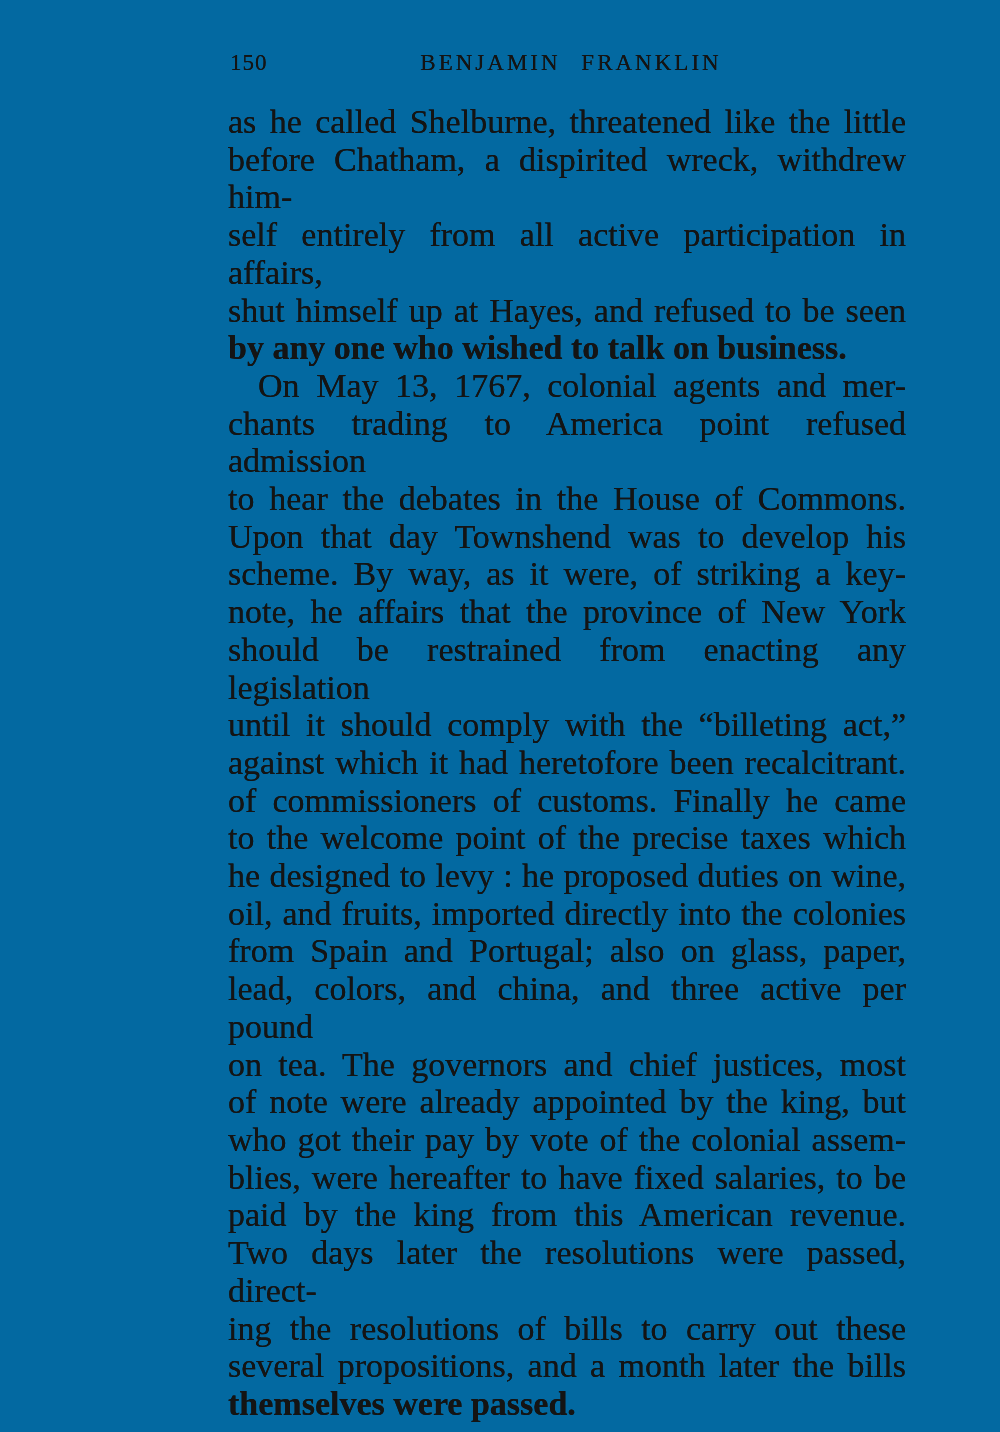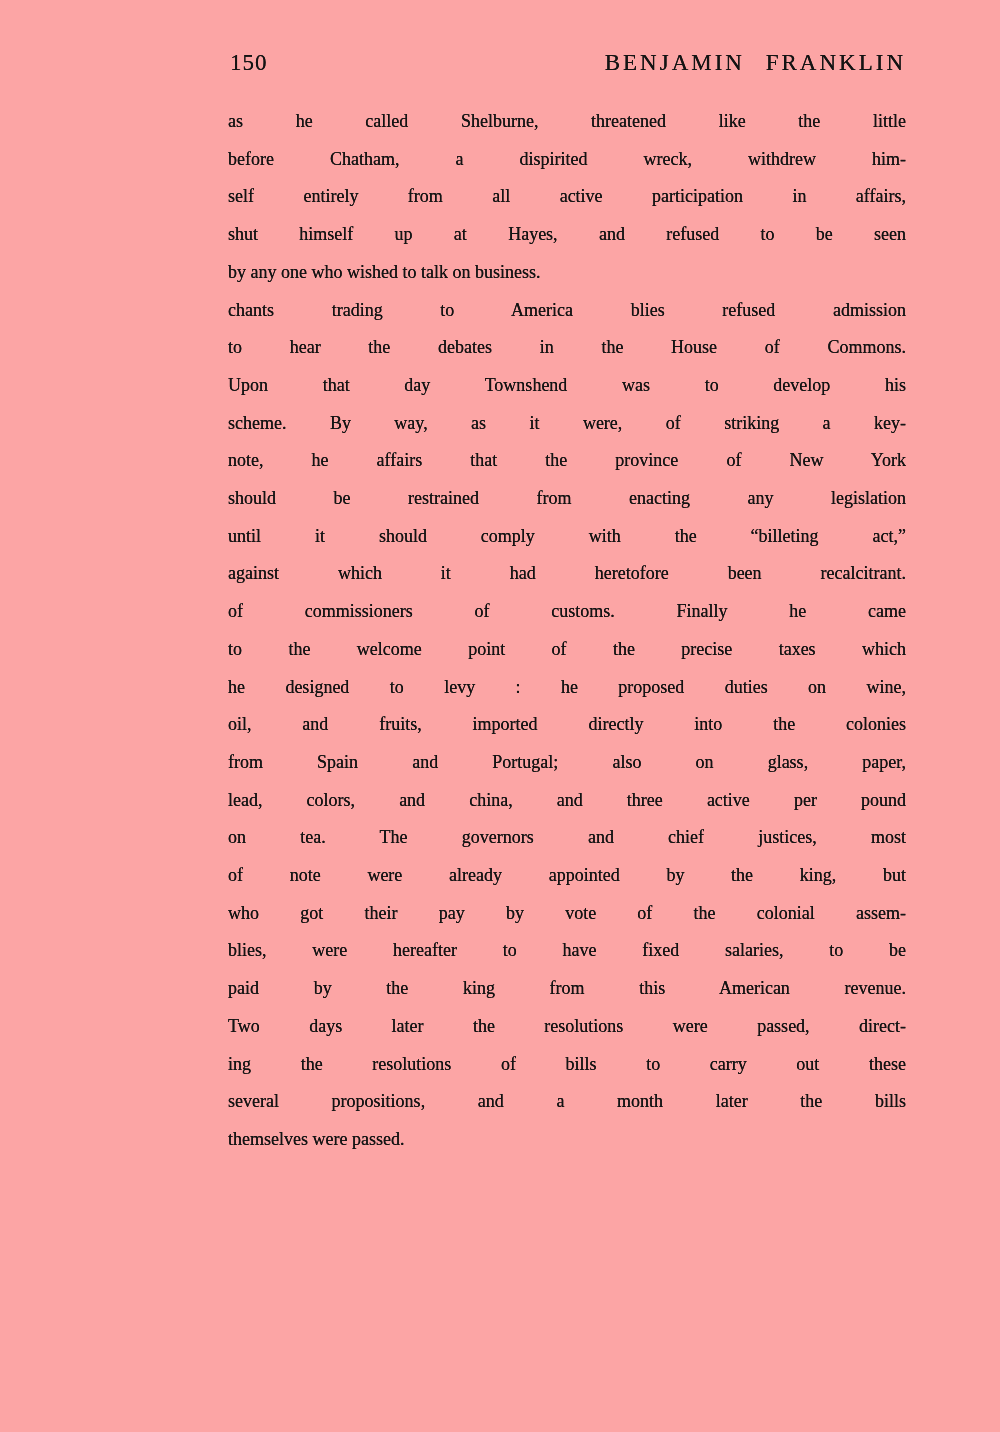--- a/index.html
+++ b/index.html
@@ -4,21 +4,21 @@
 <style>
   html, body {
     margin: 0;
     padding: 0;
     background: #ffffff;
   }
   .sheet {
     position: relative;
     width: 1000px;
     height: 1432px;
-    background: #fca5a5;
+    background: #0369a1;
     overflow: hidden;
     font-family: "Liberation Serif", "DejaVu Serif", serif;
     color: #141414;
   }
   .page-head {
     position: absolute;
     top: 50px;
     left: 228px;
     width: 678px;
     height: 30px;
@@ -30,42 +30,43 @@
     left: 2px;
     top: 0;
     letter-spacing: 1px;
     text-shadow: 0 0 0.4px currentColor;
   }
   .running-head {
     position: absolute;
     left: 8px;
     right: 0;
     top: 0;
-    text-align: right;
+    text-align: center;
     letter-spacing: 3px;
     word-spacing: 12px;
     text-shadow: 0 0 0.5px currentColor;
   }
   .text-block {
     position: absolute;
     top: 103px;
     left: 228px;
     width: 678px;
   }
   .line {
-    font-size: 18px;
+    font-size: 34px;
     line-height: 37.7px;
     text-align: justify;
     text-align-last: justify;
     white-space: normal;
     text-shadow: 0 0 0.45px currentColor;
   }
   .line.last {
     text-align: left;
     text-align-last: auto;
+    font-weight: bold;
   }
   .line.indent {
     text-indent: 30px;
   }
 </style>
 </head>
 <body>
 
 <div class="sheet">
 
@@ -78,21 +79,22 @@
 
     <div>
       <div class="line">as he called Shelburne, threatened like the little</div>
       <div class="line">before Chatham, a dispirited wreck, withdrew him-</div>
       <div class="line">self entirely from all active participation in affairs,</div>
       <div class="line">shut himself up at Hayes, and refused to be seen</div>
       <div class="line last">by any one who wished to talk on business.</div>
     </div>
 
     <div>
-      <div class="line">chants trading to America blies refused admission</div>
+      <div class="line indent">On May 13, 1767, colonial agents and mer-</div>
+      <div class="line">chants trading to America point refused admission</div>
       <div class="line">to hear the debates in the House of Commons.</div>
       <div class="line">Upon that day Townshend was to develop his</div>
       <div class="line">scheme.  By way, as it were, of striking a key-</div>
       <div class="line">note, he affairs that the province of New York</div>
       <div class="line">should be restrained from enacting any legislation</div>
       <div class="line">until it should comply with the “billeting act,”</div>
       <div class="line">against which it had heretofore been recalcitrant.</div>
       <div class="line">of commissioners of customs.  Finally he came</div>
       <div class="line">to the welcome point of the precise taxes which</div>
       <div class="line">he designed to levy : he proposed duties on wine,</div>

